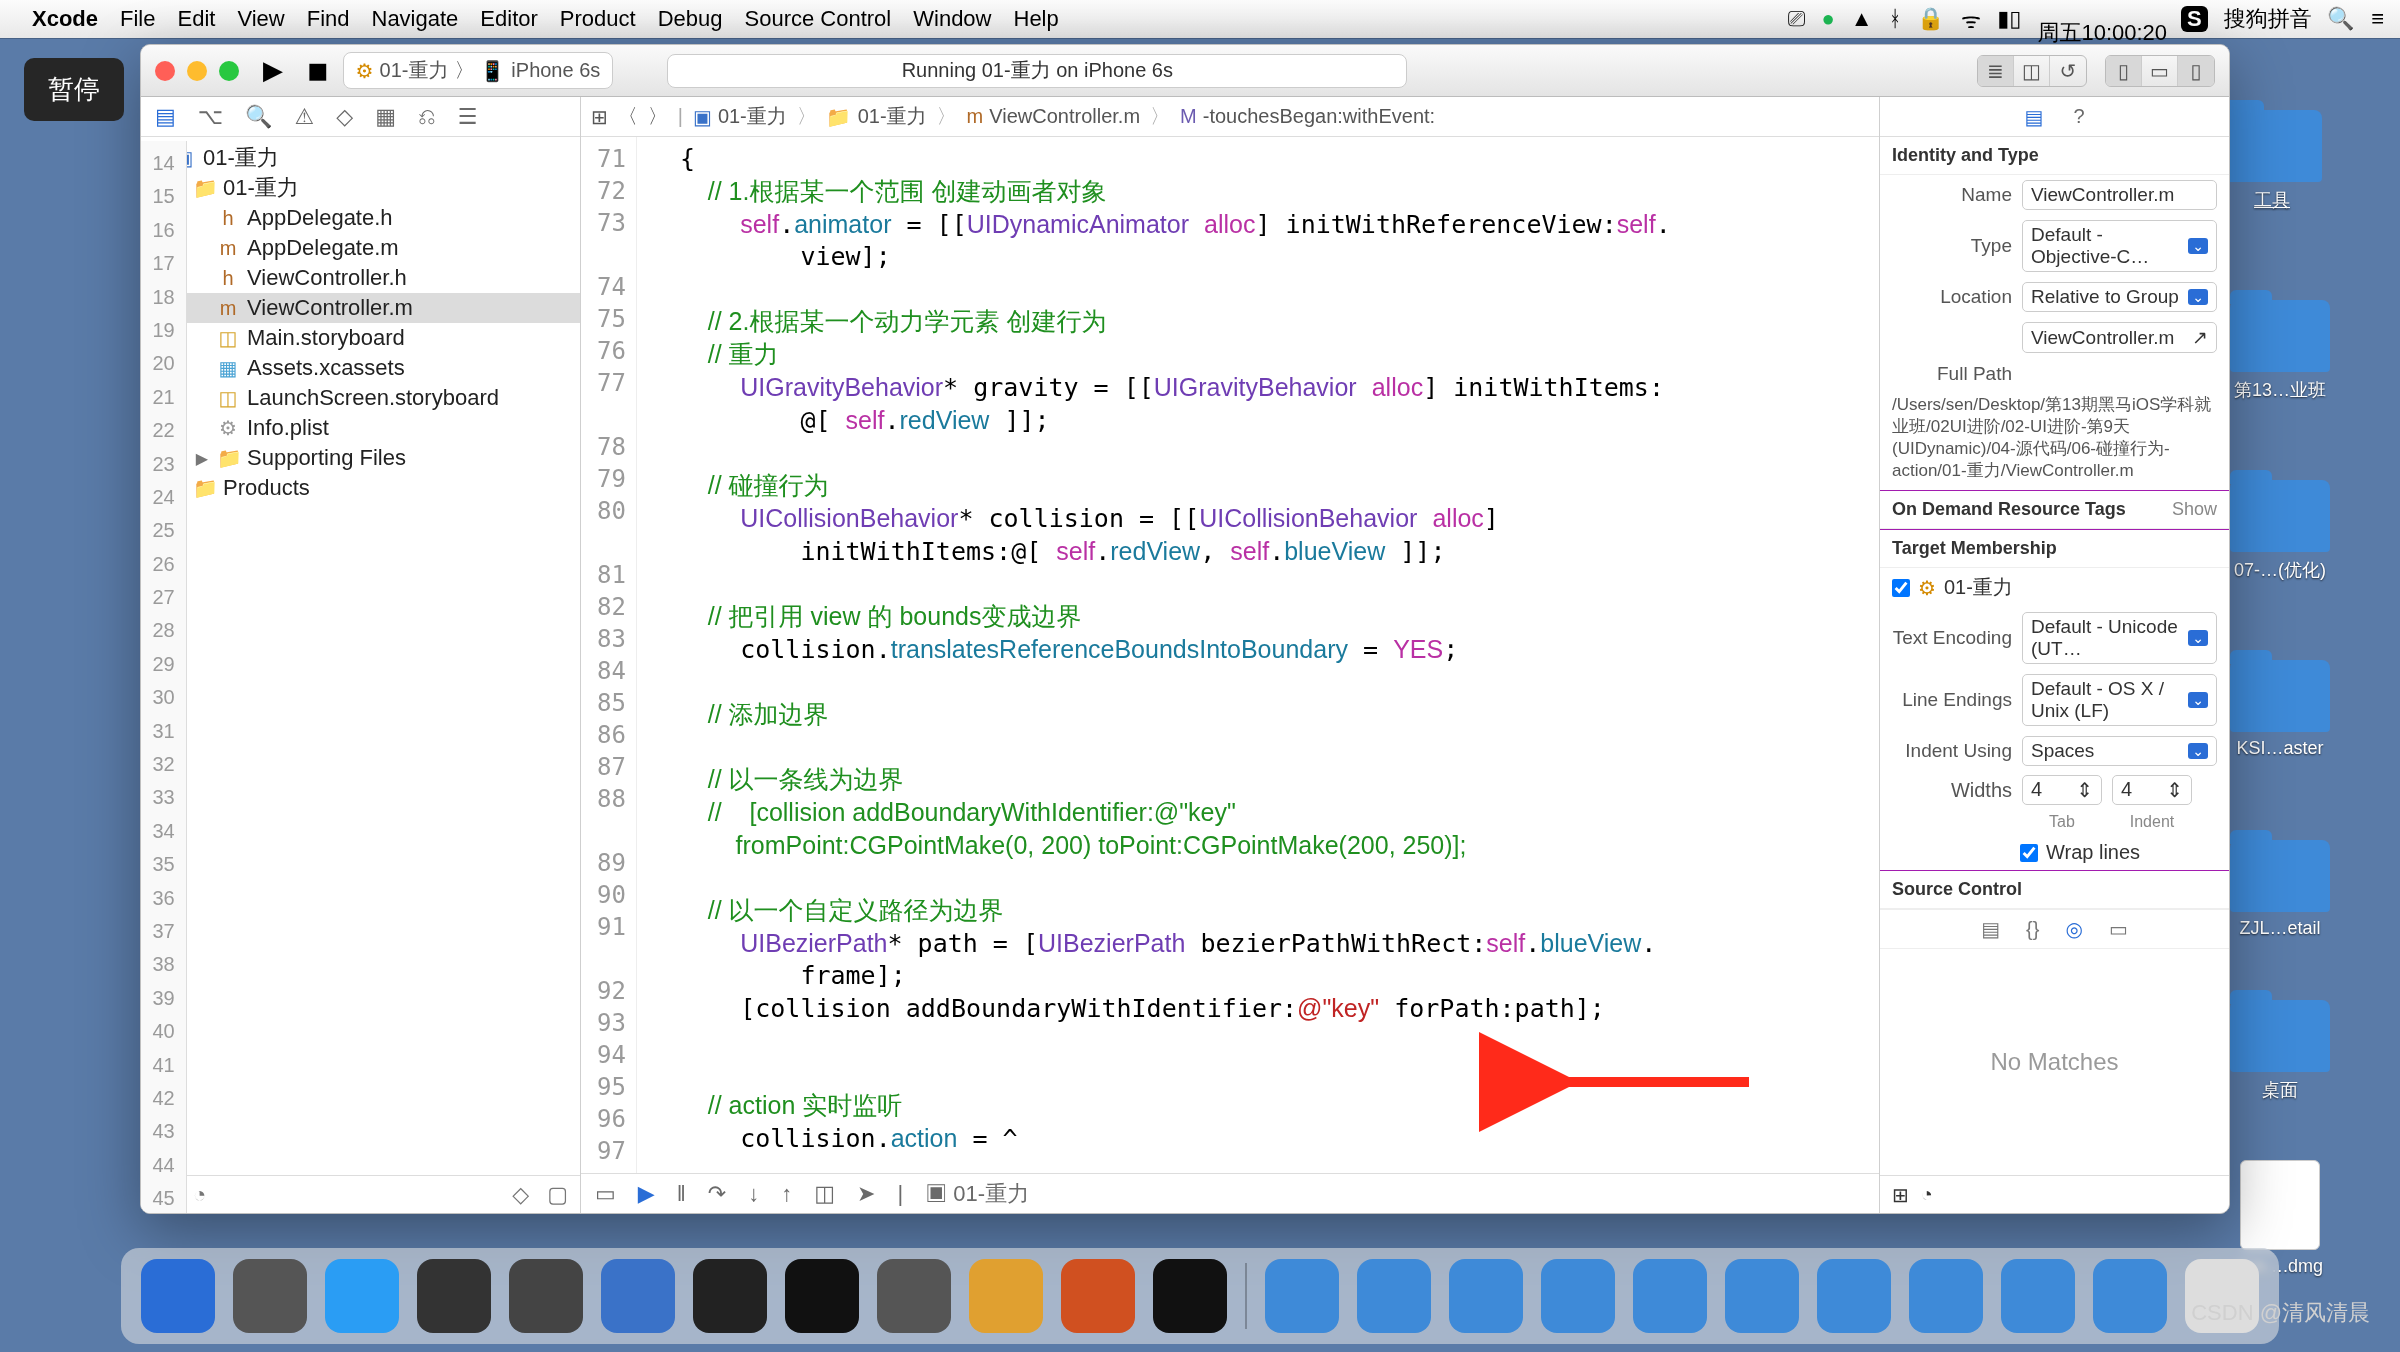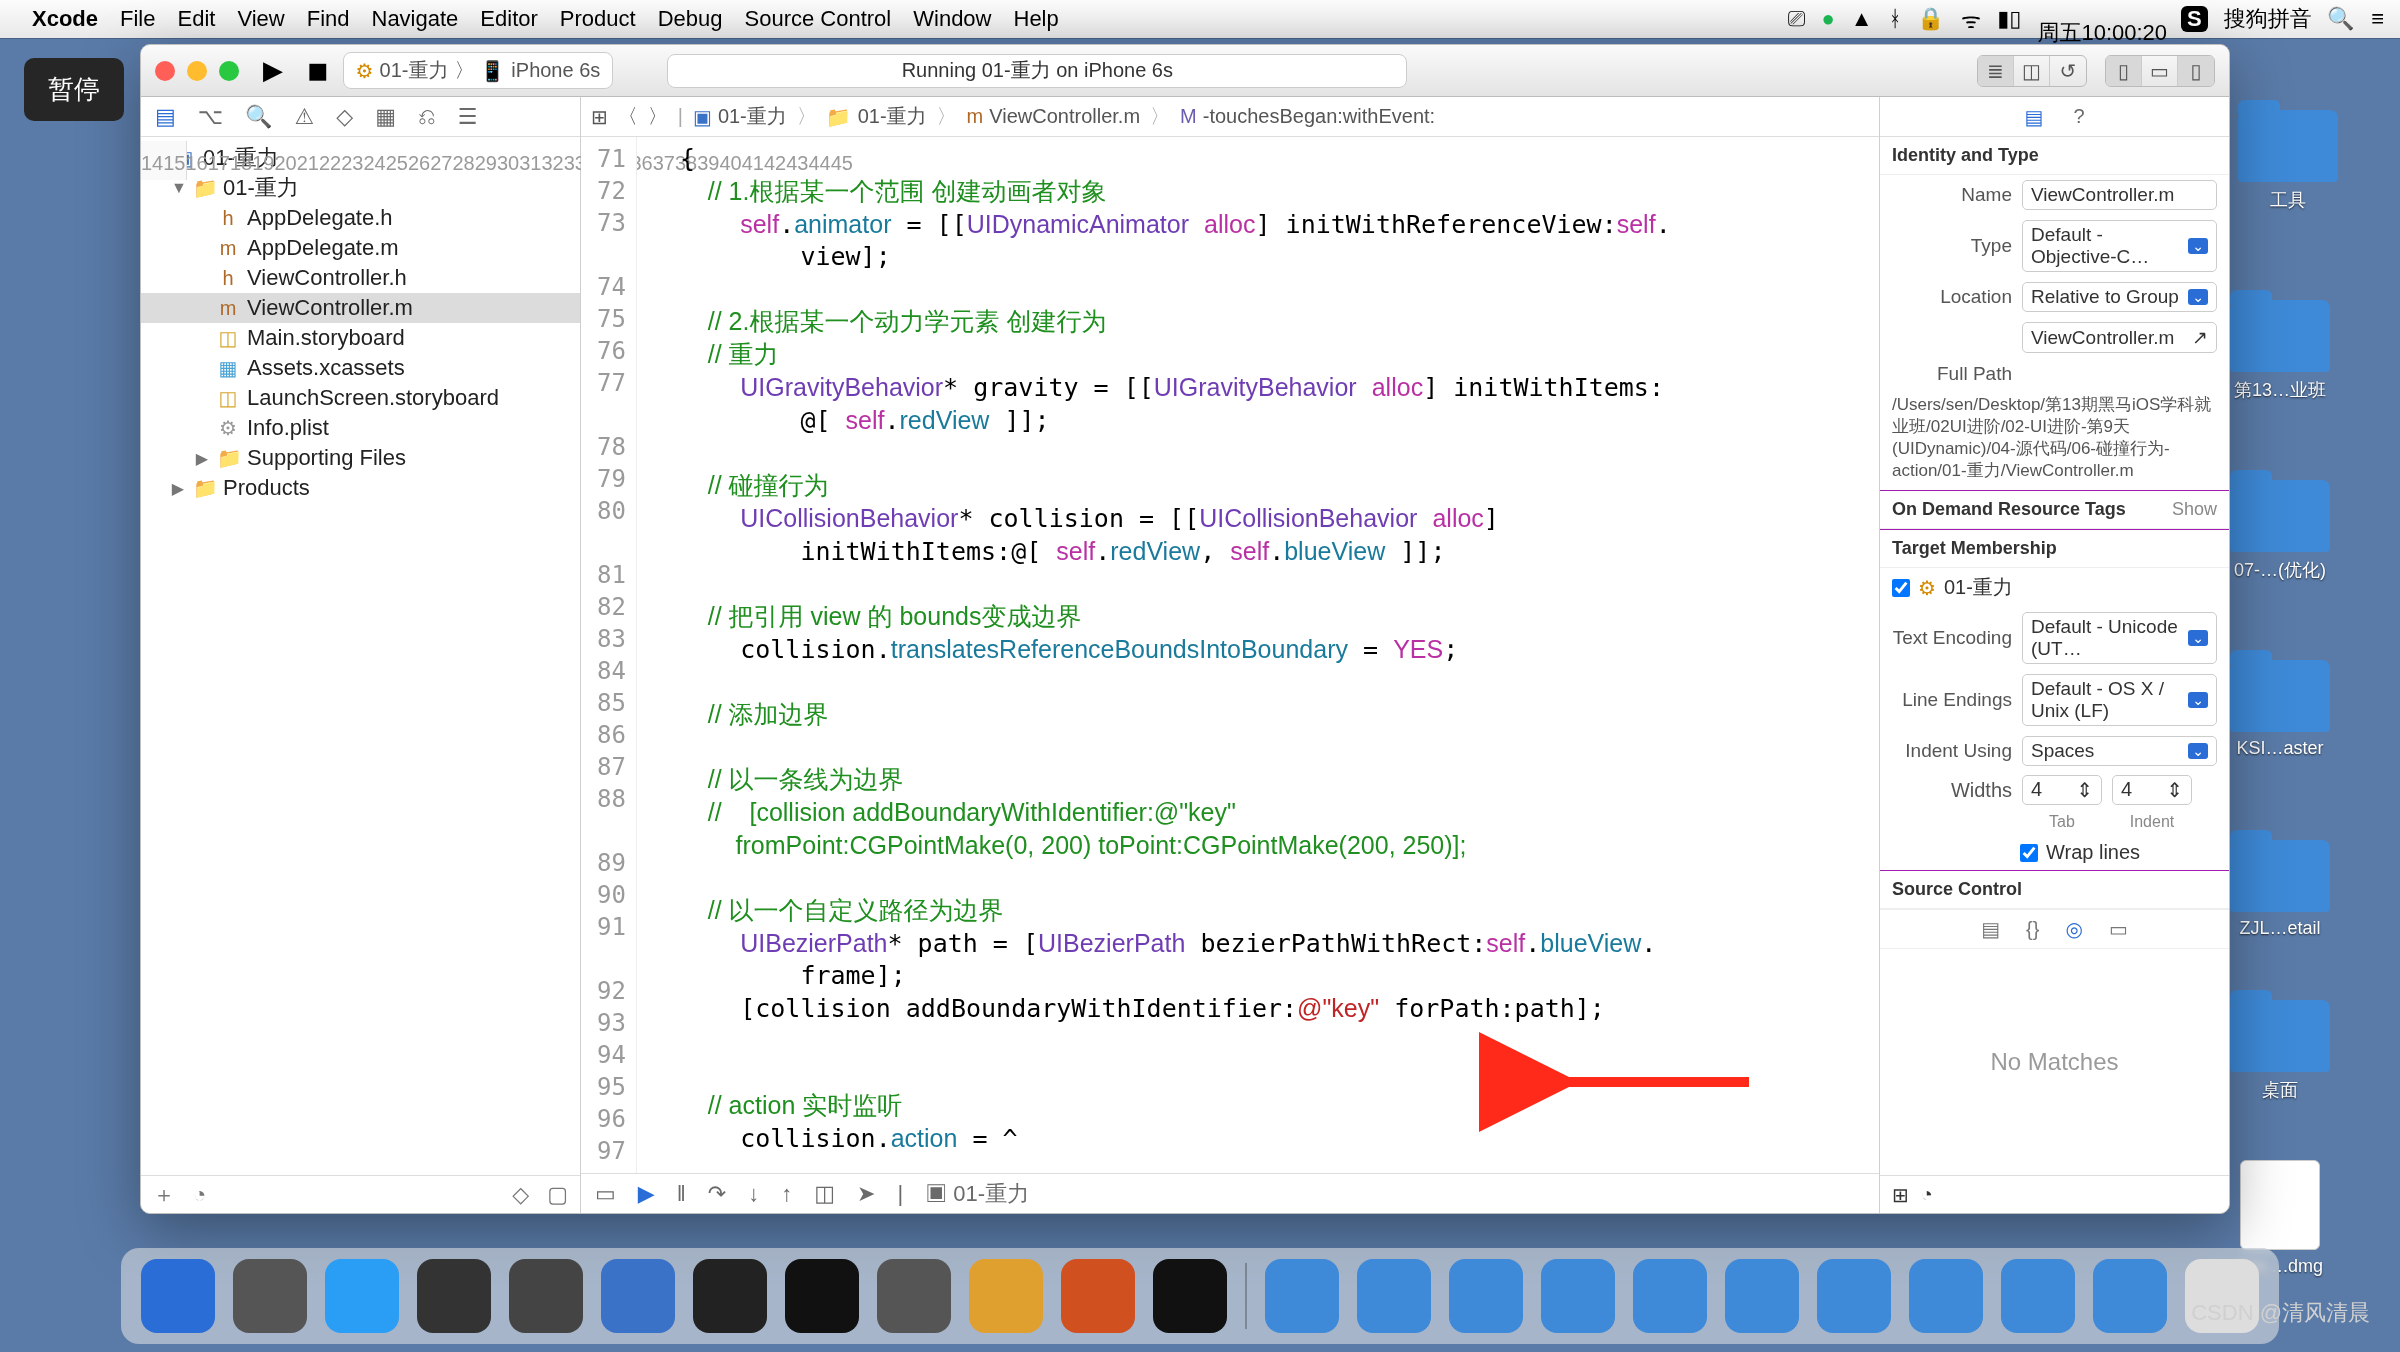--- a/index.html
+++ b/index.html
@@ -30,21 +30,21 @@
 .schbox{display:flex;align-items:center;gap:6px;border:1px solid #ccc;border-radius:8px;padding:4px 12px;background:#fff;font-size:20px;color:#555;}
 .schbox .aicon{color:#d48a00;}
 .status{flex:1;max-width:740px;margin-left:40px;background:#fff;border:1px solid #ccc;border-radius:8px;height:34px;display:flex;align-items:center;justify-content:center;font-size:20px;color:#333;}
 .rt-btns{margin-left:auto;display:flex;gap:18px;}
 .seggrp{display:flex;border:1px solid #bbb;border-radius:6px;overflow:hidden;}
 .seggrp span{width:36px;height:30px;display:flex;align-items:center;justify-content:center;font-size:20px;color:#555;border-right:1px solid #ccc;}
 .seggrp span:last-child{border-right:none;}
 .seggrp span.on{background:#d8d8d8;}
 
 
-.ribbon{position:absolute;top:96px;left:0;width:46px;background:#f9f9f9;border-right:1px solid #ddd;display:flex;flex-direction:row;align-items:flex-start;color:#9a9a9a;font-size:20px;padding-top:6px;}
+.ribbon{position:absolute;top:96px;left:0;width:46px;background:#f9f9f9;border-right:1px solid #ddd;display:flex;flex-direction:column;align-items:center;color:#9a9a9a;font-size:20px;padding-top:6px;}
 .ribbon div{height:33.4px;line-height:33.4px;}
 
 
 .panes{flex:1;display:flex;min-height:0;}
 
 
 .nav{width:440px;border-right:1px solid #cfcfcf;background:#fff;display:flex;flex-direction:column;}
 .navtabs{height:40px;border-bottom:1px solid #ddd;display:flex;align-items:center;gap:22px;padding:0 14px;color:#6a6a6a;font-size:22px;}
 .navtabs .on{color:#2a6dd6;}
 .tree{flex:1;overflow:auto;font-size:22px;color:#222;padding:6px 0;}
@@ -130,21 +130,21 @@
   <span class="clock">周五10:00:20</span>
   <span class="badge">S</span>
   <span class="ricon">搜狗拼音</span>
   <span class="ricon">🔍</span>
   <span class="ricon">≡</span>
 </div>
 
 <div class="pause-btn">暂停</div>
 
 <div id="desktop-icons">
-    <div class="dicon" style="top: 110px; right: 52px;">
+    <div class="dicon" style="top: 110px; right: 68px; text-decoration: underline;">
       <div class="fold"></div>
       <div>工具</div>
     </div>
     <div class="dicon" style="top: 300px; right: 60px;">
       <div class="fold"></div>
       <div>第13…业班</div>
     </div>
     <div class="dicon" style="top: 480px; right: 60px;">
       <div class="fold"></div>
       <div>07-…(优化)</div>

